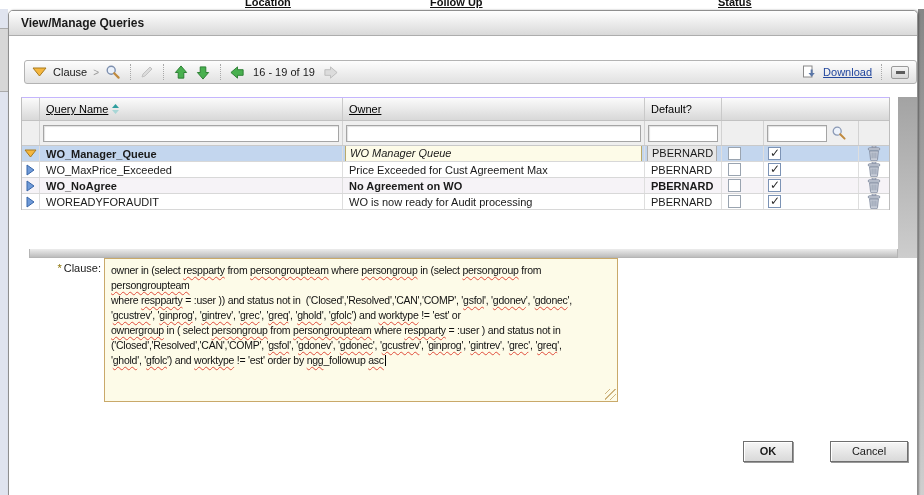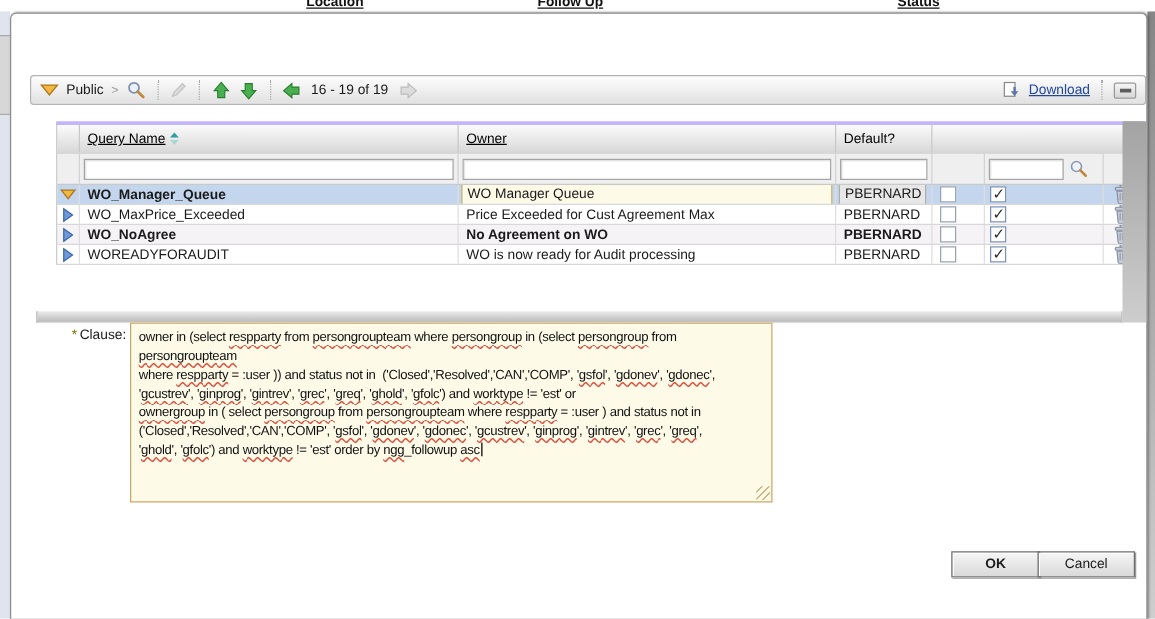--- a/index.html
+++ b/index.html
@@ -30,21 +30,21 @@
   .tb-chevron::before { content:">"; color:#9a9a9a; font-size:10px; }
   .tb-spacer { flex:1; }
   .pagination { color:#1a1a1a; white-space:nowrap; margin:12px 2px; }
   .download-link { color:var(--link,#23479e); text-decoration:underline; cursor:pointer; }
   .minimize-btn { width:18px; height:13px; border:1px solid #9a9a9a; border-radius:2px;
                   background:linear-gradient(180deg,#f5f5f5,#d6d6d6); display:flex; align-items:center; justify-content:center; }
   .minimize-btn i { display:block; width:9px; height:3px; background:#5c5c5c; }
   .tb-btn { display:flex; align-items:center; cursor:pointer; }
 
   
-  .tablebox { position:absolute; left:36px; top:86px; width:869px; border-left:1px solid #bdbdbd; border-right:1px solid #bdbdbd; border-top:3px solid #c4b5fd; }
+  .tablebox { position:absolute; left:12px; top:86px; width:869px; border-left:1px solid #bdbdbd; border-right:1px solid #bdbdbd; border-top:1px solid #c4b5fd; }
   .tgrid { display:grid; grid-template-columns:18px 303px 302px 77px 42px 95px 30px; align-items:center; }
   .tgrid > div { height:100%; display:flex; align-items:center; overflow:hidden; }
   .thead { height:23px; background:linear-gradient(180deg,#fbfbfb,#d8d8d8); border-bottom:1px solid #c2c2c2; }
   .thead > div { border-right:1px solid #c9c9c9; padding-left:6px; gap:3px; }
   .thead > div:last-child { border-right:none; }
   .th-label { text-decoration:underline; color:#000; white-space:nowrap; }
   .th-label.plain { text-decoration:none; }
   .tfilter { height:25px; background:#efefef; border-bottom:1px solid #c9c9c9; }
   .tfilter > div { border-right:1px solid #d2d2d2; padding:0 3px; gap:4px; }
   .tfilter > div:last-child { border-right:none; }
@@ -56,21 +56,21 @@
   .trow > div:last-child { border-right:none; }
   .trow.alt { background:var(--altrow,#f6f3f7);font-weight:bold; }
   .trow.selected { background:var(--selrow,#c3d6ee); }
   .c-ind { justify-content:center; }
   .ind-sel { display:none; }
   .trow.selected .ind-sel { display:block; }
   .qname { padding-left:6px; white-space:nowrap; }
   .trow.selected .qname { font-weight:bold; }
   .c-desc, .c-owner { padding:1px 2px; }
   .desc-box, .owner-box { display:block; width:100%; line-height:20px; padding-left:4px; white-space:nowrap; overflow:hidden; }
-  .trow.selected .desc-box { background:var(--clausebg,#fdfbe8); border:1px solid #b9a96b; line-height:19px; }
+  .trow.selected .desc-box { background:var(--clausebg,#fdfbe8); border:1px solid #b9a96b; line-height:19px;font-style:italic; }
   .trow.selected .owner-box { background:#e7e7e7; border:1px solid #adadad; line-height:19px; width:70px; }
   .c-def { padding-left:6px; }
   .c-pub { padding-left:4px; }
   .cb { width:13px; height:13px; border:1px solid #9aa4b0; background:#fff; position:relative; flex:none; }
   .cb.checked { border-color:#7c93b5; }
   .cb.checked::after { content:"\2713"; position:absolute; left:1px; top:-2px; font-size:12px; font-weight:bold; color:#2a2a2a; }
   .c-del { justify-content:center; }
   .tfoot { position:absolute; left:20px; top:238px; width:869px; height:9px;
            background:linear-gradient(180deg,#ececec,#bdbdbd); border:1px solid #b5b5b5; border-top:none; }
   .side-band { position:absolute; left:889px; top:86px; width:19px; height:161px;
@@ -86,46 +86,47 @@
   .misspelled { text-decoration:underline; text-decoration-style:wavy; text-decoration-color:#e04b3a;
                 text-decoration-thickness:1px; text-underline-offset:2px; }
   .caret { display:inline-block; width:1px; height:11px; background:#000; vertical-align:-2px; margin-left:1px; }
   .grip { position:absolute; right:1px; bottom:1px; width:11px; height:11px;
           background:repeating-linear-gradient(135deg, transparent 0 3px, #c2a264 3px 4px); opacity:.8; }
 
   
   .btn { position:absolute; top:430px; height:21px; font-size:11px; font-family:inherit; text-align:center;
          background:linear-gradient(180deg,#f6f6f6,#d9d9d9); border:1px solid #6f6f6f;
          box-shadow:inset 1px 1px 0 #fff, 1px 1px 0 #999; cursor:pointer; line-height:19px; }
-  .btn-ok { left:752px; width:71px; font-weight:bold; }
+  .btn-ok { left:734px; width:50px; font-weight:bold; }
   .btn-cancel { left:821px; width:78px; }
 
   svg { display:block; flex:none; }
 </style>
 </head>
 <body>
 
 <div class="bg-top-strip">
   <span class="bg-link" style="left:245px">Location</span>
   <span class="bg-link" style="left:430px">Follow Up</span>
   <span class="bg-link" style="left:718px">Status</span>
 </div>
 <div class="bg-left"></div>
 <div class="bg-left-box"></div>
 <div class="bg-right"></div>
 
 <div class="dialog">
+  <div class="titlebar">View/Manage Queries</div>
 
   <div class="toolbar">
     <span class="tb-btn">
       <svg width="15" height="10">
           <path d="M1 1 H14 L7.5 9 Z" fill="#f5b73f" stroke="#a97a1d"></path>
         </svg>
     </span>
-    <span>Public</span>
+    <span>Clause</span>
     <span class="tb-chevron"></span>
     <span class="tb-btn">
       <svg width="16" height="16" viewBox="0 0 16 16">
         <circle cx="6.2" cy="6.2" r="4" fill="#eaf1fb" stroke="#7d8fae" stroke-width="1.4"></circle>
         <line x1="9.2" y1="9.2" x2="13.6" y2="13.6" stroke="#c08a3e" stroke-width="2.2" stroke-linecap="round"></line>
       </svg>
     </span>
     <span class="tb-sep"></span>
     <span class="tb-btn">
       <svg width="14" height="14" viewBox="0 0 14 14">

